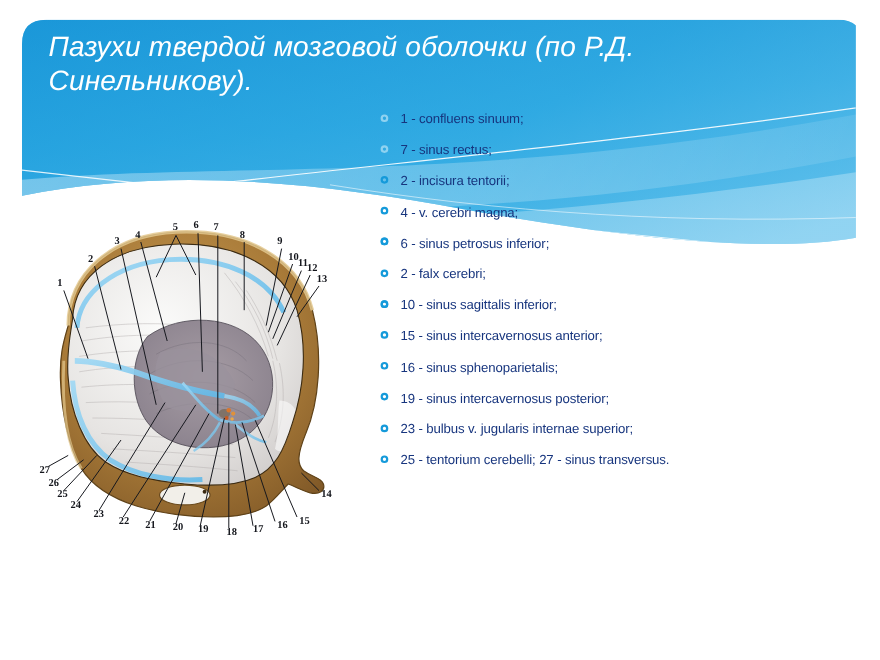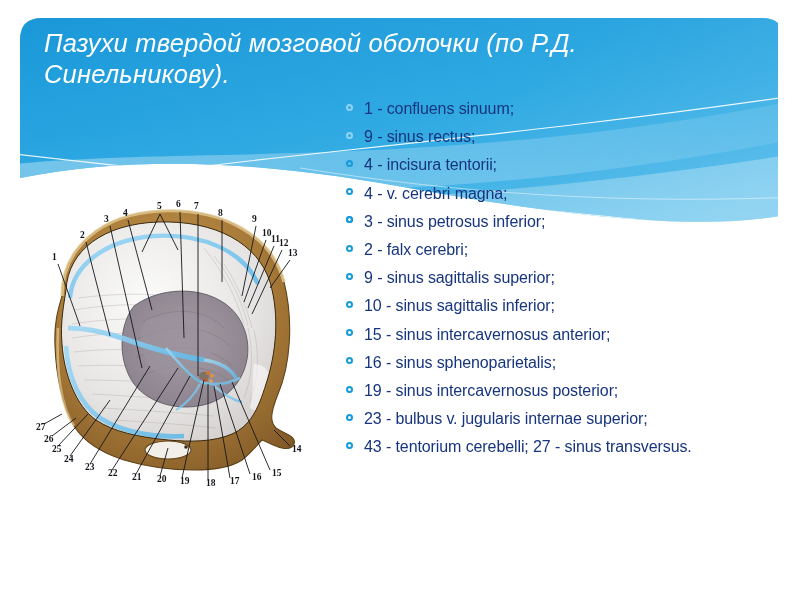--- a/index.html
+++ b/index.html
@@ -66,21 +66,21 @@
     width: 442px;
     z-index: 6;
     margin: 0;
     padding: 0;
     list-style: none;
   }
   #list li {
     position: relative;
     padding-left: 19px;
     margin: 0 0 3.0px 0;
-    font-size: 16px;
+    font-size: 12px;
     line-height: 25.2px;
     color: #17357e;
     letter-spacing: -0.1px;
   }
   #list li .bullet {
     position: absolute;
     left: 1px;
     top: 7.5px;
     width: 7px;
     height: 7px;
@@ -321,28 +321,28 @@
         <text class="lnum" x="46" y="284">24</text>
         <text class="lnum" x="34" y="274">25</text>
         <text class="lnum" x="26" y="264">26</text>
         <text class="lnum" x="18" y="252">27</text>
       </g>
     </svg>
   </div>
 
   <ul id="list">
       <li class="on-blue"><span class="bullet"></span><span>1 - confluens sinuum;</span></li>
-      <li class="on-blue"><span class="bullet"></span><span>9 - sinus rectus;</span></li>
-      <li><span class="bullet"></span><span>4 - incisura tentorii;</span></li>
+      <li class="on-blue"><span class="bullet"></span><span>7 - sinus rectus;</span></li>
+      <li><span class="bullet"></span><span>2 - incisura tentorii;</span></li>
       <li><span class="bullet"></span><span>4 - v. cerebri magna;</span></li>
       <li><span class="bullet"></span></li>
-      <li><span class="bullet"></span><span>3 - sinus petrosus inferior;</span></li>
+      <li><span class="bullet"></span><span>6 - sinus petrosus inferior;</span></li>
       <li><span class="bullet"></span><span>2 - falx cerebri;</span></li>
-      <li><span class="bullet"></span><span>9 - sinus sagittalis superior;</span></li>
+      <li><span class="bullet"></span></li>
       <li><span class="bullet"></span><span>10 - sinus sagittalis inferior;</span></li>
       <li><span class="bullet"></span><span>15 - sinus intercavernosus anterior;</span></li>
       <li><span class="bullet"></span><span>16 - sinus sphenoparietalis;</span></li>
       <li><span class="bullet"></span><span>19 - sinus intercavernosus posterior;</span></li>
       <li><span class="bullet"></span><span>23 - bulbus v. jugularis internae superior;</span></li>
-      <li><span class="bullet"></span><span>43 - tentorium cerebelli; 27 - sinus transversus.</span></li>
+      <li><span class="bullet"></span><span>25 - tentorium cerebelli; 27 - sinus transversus.</span></li>
     </ul>
 
 </div>
 
 </body></html>

